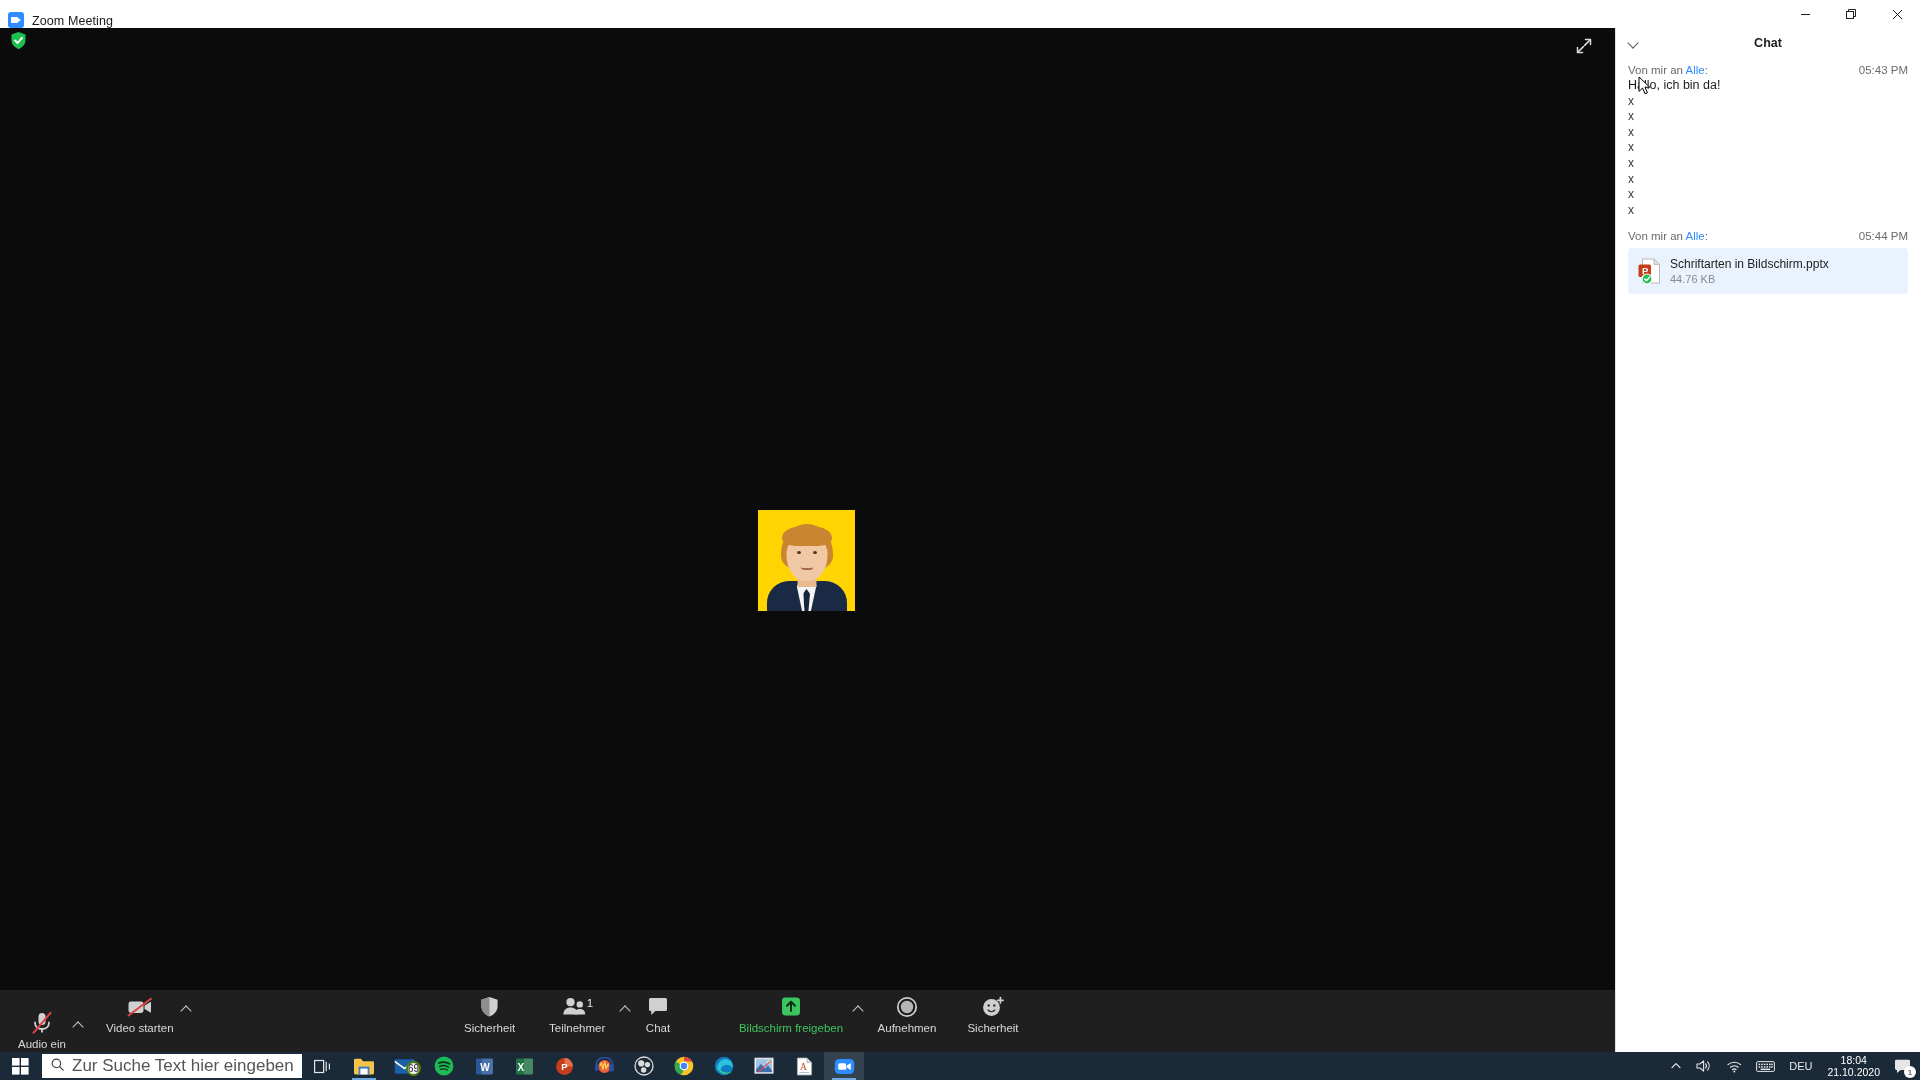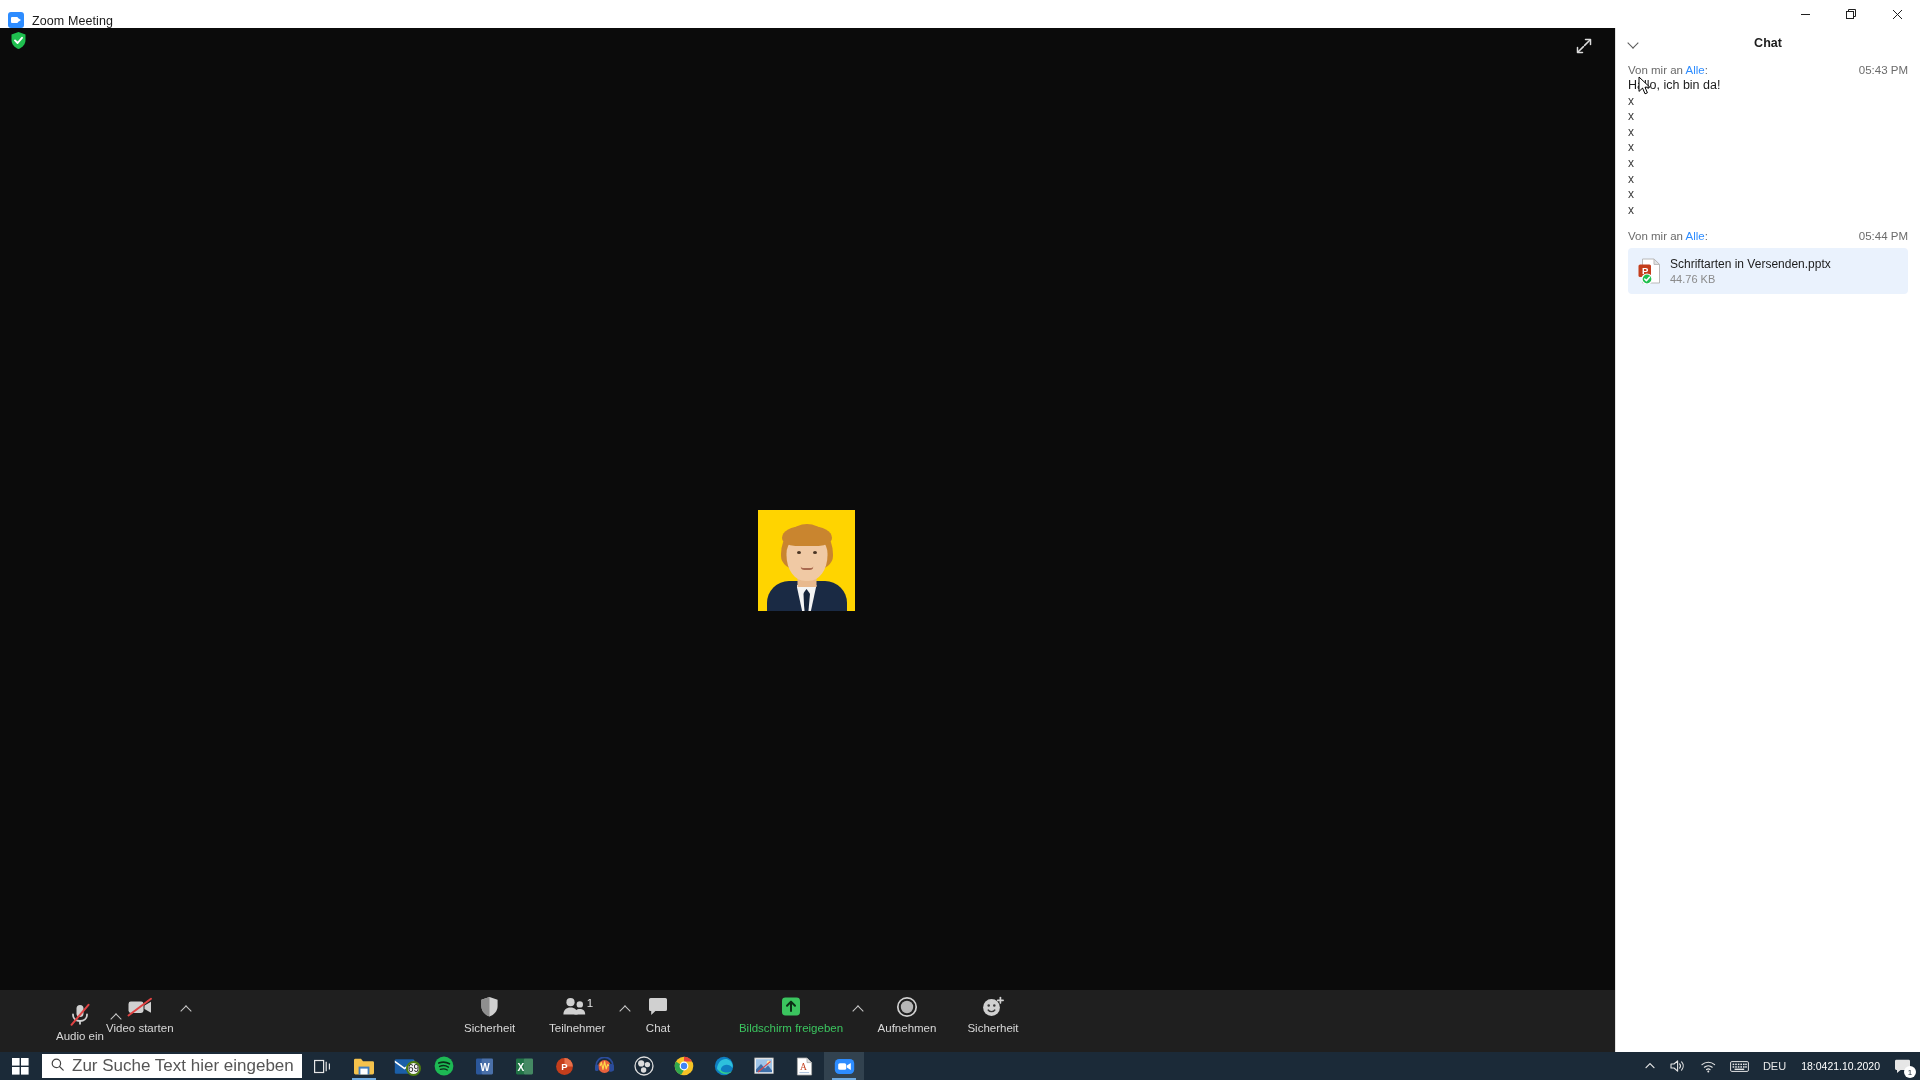--- a/index.html
+++ b/index.html
@@ -279,21 +279,21 @@
   }
   #tray {
     margin-left: auto; display: flex; align-items: center;
     height: 28px; gap: 0;
   }
   .tray-item {
     height: 28px; display: flex; align-items: center; justify-content: center;
     padding: 0 7px; color: #e8e8e8; font-size: 11px; cursor: pointer;
   }
   #clock {
-    display: flex; flex-direction: row; align-items: center;
+    display: flex; flex-direction: column; align-items: center;
     justify-content: center; height: 20px; padding: 0 8px;
     color: #ffffff; font-size: 10.5px; line-height: 12px; cursor: pointer;
   }
   #notif {
     position: relative; padding: 0 9px 0 6px; height: 28px;
     display: flex; align-items: center; cursor: pointer;
   }
   #notif .nbadge {
     position: absolute; right: 4px; bottom: 2px;
     width: 12px; height: 12px; border-radius: 50%;
@@ -370,21 +370,21 @@
         <line x1="6.5" y1="11.5" x2="6.5" y2="13.6" stroke="#bdbdbd" stroke-width="1.2"></line>
         <line x1="1.2" y1="13.8" x2="11.8" y2="1.2" stroke="#E04343" stroke-width="1.5" stroke-linecap="round"></line>
       </svg>
     </span>
     <span>Tobias Becker</span>
   </div>
 </div>
 
 <div id="toolbar">
 
-  <div class="tb-group" style="left:12px; top:8px;margin-left:38px;">
+  <div class="tb-group" style="left:12px; top:16px;">
     <div class="tb-btn">
       <span class="tb-ico">
         <svg width="22" height="24" viewBox="0 0 22 24">
           <rect x="7.5" y="2" width="7" height="12" rx="3.5" fill="#d0d0d0"></rect>
           <path d="M4 11.5 C4 15.7 7.1 18 11 18 C14.9 18 18 15.7 18 11.5" fill="none" stroke="#d0d0d0" stroke-width="1.8" stroke-linecap="round"></path>
           <line x1="11" y1="18" x2="11" y2="21.5" stroke="#d0d0d0" stroke-width="1.8"></line>
           <line x1="2.5" y1="21.8" x2="19.5" y2="1.8" stroke="#E04343" stroke-width="2" stroke-linecap="round"></line>
         </svg>
       </span>
       <span class="tb-lbl">Audio ein</span>
@@ -525,21 +525,21 @@
           <svg width="24" height="26" viewBox="0 0 24 26">
             <path d="M4.5 1 H16 L21.5 6.4 V25 H4.5 Z" fill="#ffffff" stroke="#b9b9b9" stroke-width="1"></path>
             <path d="M16 1 L21.5 6.4 H16 Z" fill="#e3e3e3" stroke="#b9b9b9" stroke-width="1"></path>
             <rect x="0.5" y="6.5" width="12.5" height="12.5" rx="1.6" fill="#C43E1C"></rect>
             <text x="4" y="16" font-family="Liberation Sans, sans-serif" font-size="9.5" font-weight="bold" fill="#ffffff">P</text>
             <circle cx="9" cy="21" r="5" fill="#1FBF4F" stroke="#ffffff" stroke-width="1.2"></circle>
             <polyline points="6.7,21 8.4,22.8 11.4,19.2" fill="none" stroke="#ffffff" stroke-width="1.5" stroke-linecap="round" stroke-linejoin="round"></polyline>
           </svg>
         </div>
         <div>
-          <div class="file-name">Schriftarten in Versenden.pptx</div>
+          <div class="file-name">Schriftarten in Bildschirm.pptx</div>
           <div class="file-size">44.76 KB</div>
         </div>
       </div>
     </div>
 
   </div>
 
 </div>
 
 <div id="taskbar">

